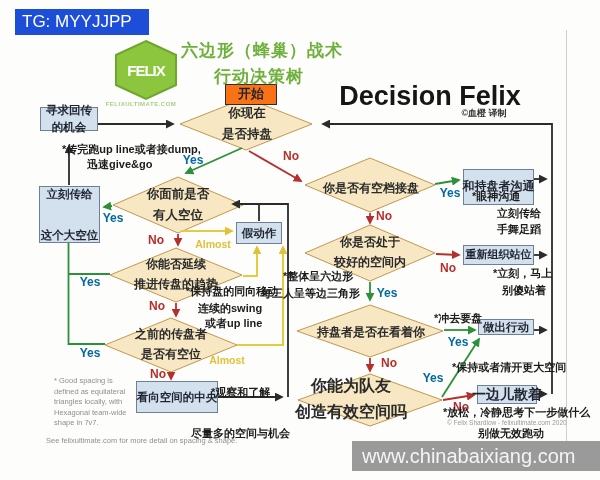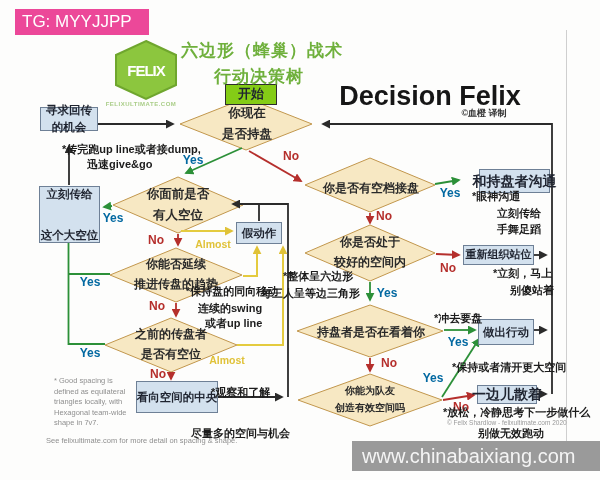--- a/index.html
+++ b/index.html
@@ -7,38 +7,38 @@
        font-family:"Liberation Sans","DejaVu Sans",sans-serif;}
   #stage{position:absolute;inset:0;width:600px;height:480px;}
   svg#wires{position:absolute;left:0;top:0;z-index:1;}
   .abs{position:absolute;z-index:3;}
   .ctr{transform:translate(-50%,-50%);text-align:center;white-space:nowrap;}
   
   .nbox{position:absolute;z-index:2;background:#d3e1ee;border:1.5px solid #6e8096;
         display:flex;flex-direction:column;align-items:center;justify-content:center;
         font-weight:bold;color:#1f2430;box-sizing:border-box;line-height:1.45;}
   .nbox span{white-space:nowrap;}
-  .start{background:#84cc16;border:1.6px solid #2c2c2c;}
+  .start{background:#f97316;border:1.6px solid #2c2c2c;}
   
   .dtxt{position:absolute;z-index:3;font-weight:bold;color:#2a2a2a;line-height:1.65;}
   
   .lbl{position:absolute;z-index:4;font-weight:bold;font-size:12px;}
   .lbl.y{color:#0369a1;} .lbl.n{color:#b52f2c;} .lbl.a{color:#e0c238;font-size:10.5px;}
   
   .note{position:absolute;z-index:4;font-weight:bold;font-size:11px;color:#1c1c1c;white-space:nowrap;}
   .gnote{position:absolute;z-index:4;font-size:7.5px;color:#8f8f8f;white-space:nowrap;}
   .tiny{font-size:6.5px;color:#9a9a9a;}
   
   .titlecn{color:#6fb03c;font-weight:bold;font-size:17px;letter-spacing:1px;}
   .titleen{color:#161616;font-weight:bold;font-size:27px;letter-spacing:0;}
   .credit{font-size:9px;font-weight:bold;color:#333;}
   .logosite{font-size:6px;font-weight:bold;color:#a9cd87;letter-spacing:.5px;}
   .logotxt{color:#fff;font-weight:bold;font-size:15px;letter-spacing:-1px;}
   
-  .wm-top{position:absolute;left:15px;top:9px;width:134px;height:26px;background:#ec4899;
+  .wm-top{position:absolute;left:15px;top:9px;width:134px;height:26px;background:#1d4ed8;
           z-index:9;color:#fff;font-size:17px;line-height:26px;padding-left:7px;box-sizing:border-box;}
   .wm-bot{position:absolute;left:352px;top:441px;width:248px;height:30px;background:#9a9a9a;
           z-index:9;color:#f4f4f4;font-size:20px;line-height:30px;padding-left:10px;box-sizing:border-box;}
   .frame{position:absolute;left:566px;top:30px;width:1px;height:412px;background:#cfcfcf;z-index:0;}
 </style>
 </head>
 <body>
 
 <div id="stage">
 
@@ -141,29 +141,29 @@
   </div>
 
   <div class="nbox" style="left:236px;top:222px;width:46px;height:22px;font-size:11.5px;">
     <span>假动作</span>
   </div>
 
   <div class="nbox" style="left:136px;top:381px;width:82px;height:32px;font-size:11.5px;">
     <span>看向空间的中央</span>
   </div>
 
-  <div class="nbox" style="left:463px;top:169px;width:71px;height:24px;font-size:14px;margin-left:16px;">
+  <div class="nbox" style="left:463px;top:169px;width:71px;height:36px;font-size:12px;">
     <span>和持盘者沟通</span>
   </div>
 
   <div class="nbox" style="left:463px;top:245px;width:71px;height:20px;font-size:11px;">
     <span>重新组织站位</span>
   </div>
 
-  <div class="nbox" style="left:478px;top:319px;width:56px;height:26px;font-size:11.5px;">
+  <div class="nbox" style="left:478px;top:319px;width:56px;height:16px;font-size:11.5px;">
     <span>做出行动</span>
   </div>
 
   <div class="nbox" style="left:477px;top:385px;width:60px;height:19px;font-size:14px;">
     <span>一边儿散着</span>
   </div>
 
   <div class="dtxt ctr" style="left:247px;top:124px;font-size:12.5px;">
     <div>你现在</div>
     <div>是否持盘</div>
@@ -183,21 +183,21 @@
   <div class="dtxt ctr" style="left:371px;top:189px;font-size:12px;">
     <div>你是否有空档接盘</div>
   </div>
   <div class="dtxt ctr" style="left:370px;top:253px;font-size:12px;">
     <div>你是否处于</div>
     <div>较好的空间内</div>
   </div>
   <div class="dtxt ctr" style="left:371px;top:333px;font-size:12px;">
     <div>持盘者是否在看着你</div>
   </div>
-  <div class="dtxt ctr" style="left:370px;top:399px;font-size:10px;">
+  <div class="dtxt ctr" style="left:351px;top:399px;font-size:16px;">
     <div>你能为队友</div>
     <div>创造有效空间吗</div>
   </div>
 
   <div class="lbl y ctr abs" style="left:193px;top:160px;">Yes</div>
   <div class="lbl n ctr abs" style="left:291px;top:156px;">No</div>
   <div class="lbl y ctr abs" style="left:113px;top:218px;">Yes</div>
   <div class="lbl a ctr abs" style="left:213px;top:244px;">Almost</div>
   <div class="lbl n ctr abs" style="left:156px;top:240px;">No</div>
   <div class="lbl y ctr abs" style="left:90px;top:282px;">Yes</div>
@@ -225,21 +225,21 @@
   <div class="note" style="left:261px;top:286px;">每三人呈等边三角形</div>
 
   <div class="note" style="left:211px;top:385px;">*观察和了解</div>
   <div class="note" style="left:191px;top:426px;">尽量多的空间与机会</div>
 
   <div class="note" style="left:472px;top:189px;">*眼神沟通</div>
   <div class="note" style="left:497px;top:206px;">立刻传给</div>
   <div class="note" style="left:497px;top:222px;">手舞足蹈</div>
 
   <div class="note" style="left:493px;top:266px;">*立刻，马上</div>
-  <div class="note" style="left:502px;top:283px;margin-left:8px;">别傻站着</div>
+  <div class="note" style="left:502px;top:283px;">别傻站着</div>
 
   <div class="note" style="left:434px;top:311px;">*冲去要盘</div>
   <div class="note" style="left:452px;top:360px;">*保持或者清开更大空间</div>
 
   <div class="note" style="left:443px;top:405px;">*放松，冷静思考下一步做什么</div>
   <div class="gnote tiny" style="left:447px;top:419px;">© Felix Shardlow - felixultimate.com 2020</div>
   <div class="note" style="left:478px;top:426px;">别做无效跑动</div>
 
   <div class="gnote" style="left:54px;top:376px;line-height:10.5px;">
     <span style="display:block">* Good spacing is</span>

